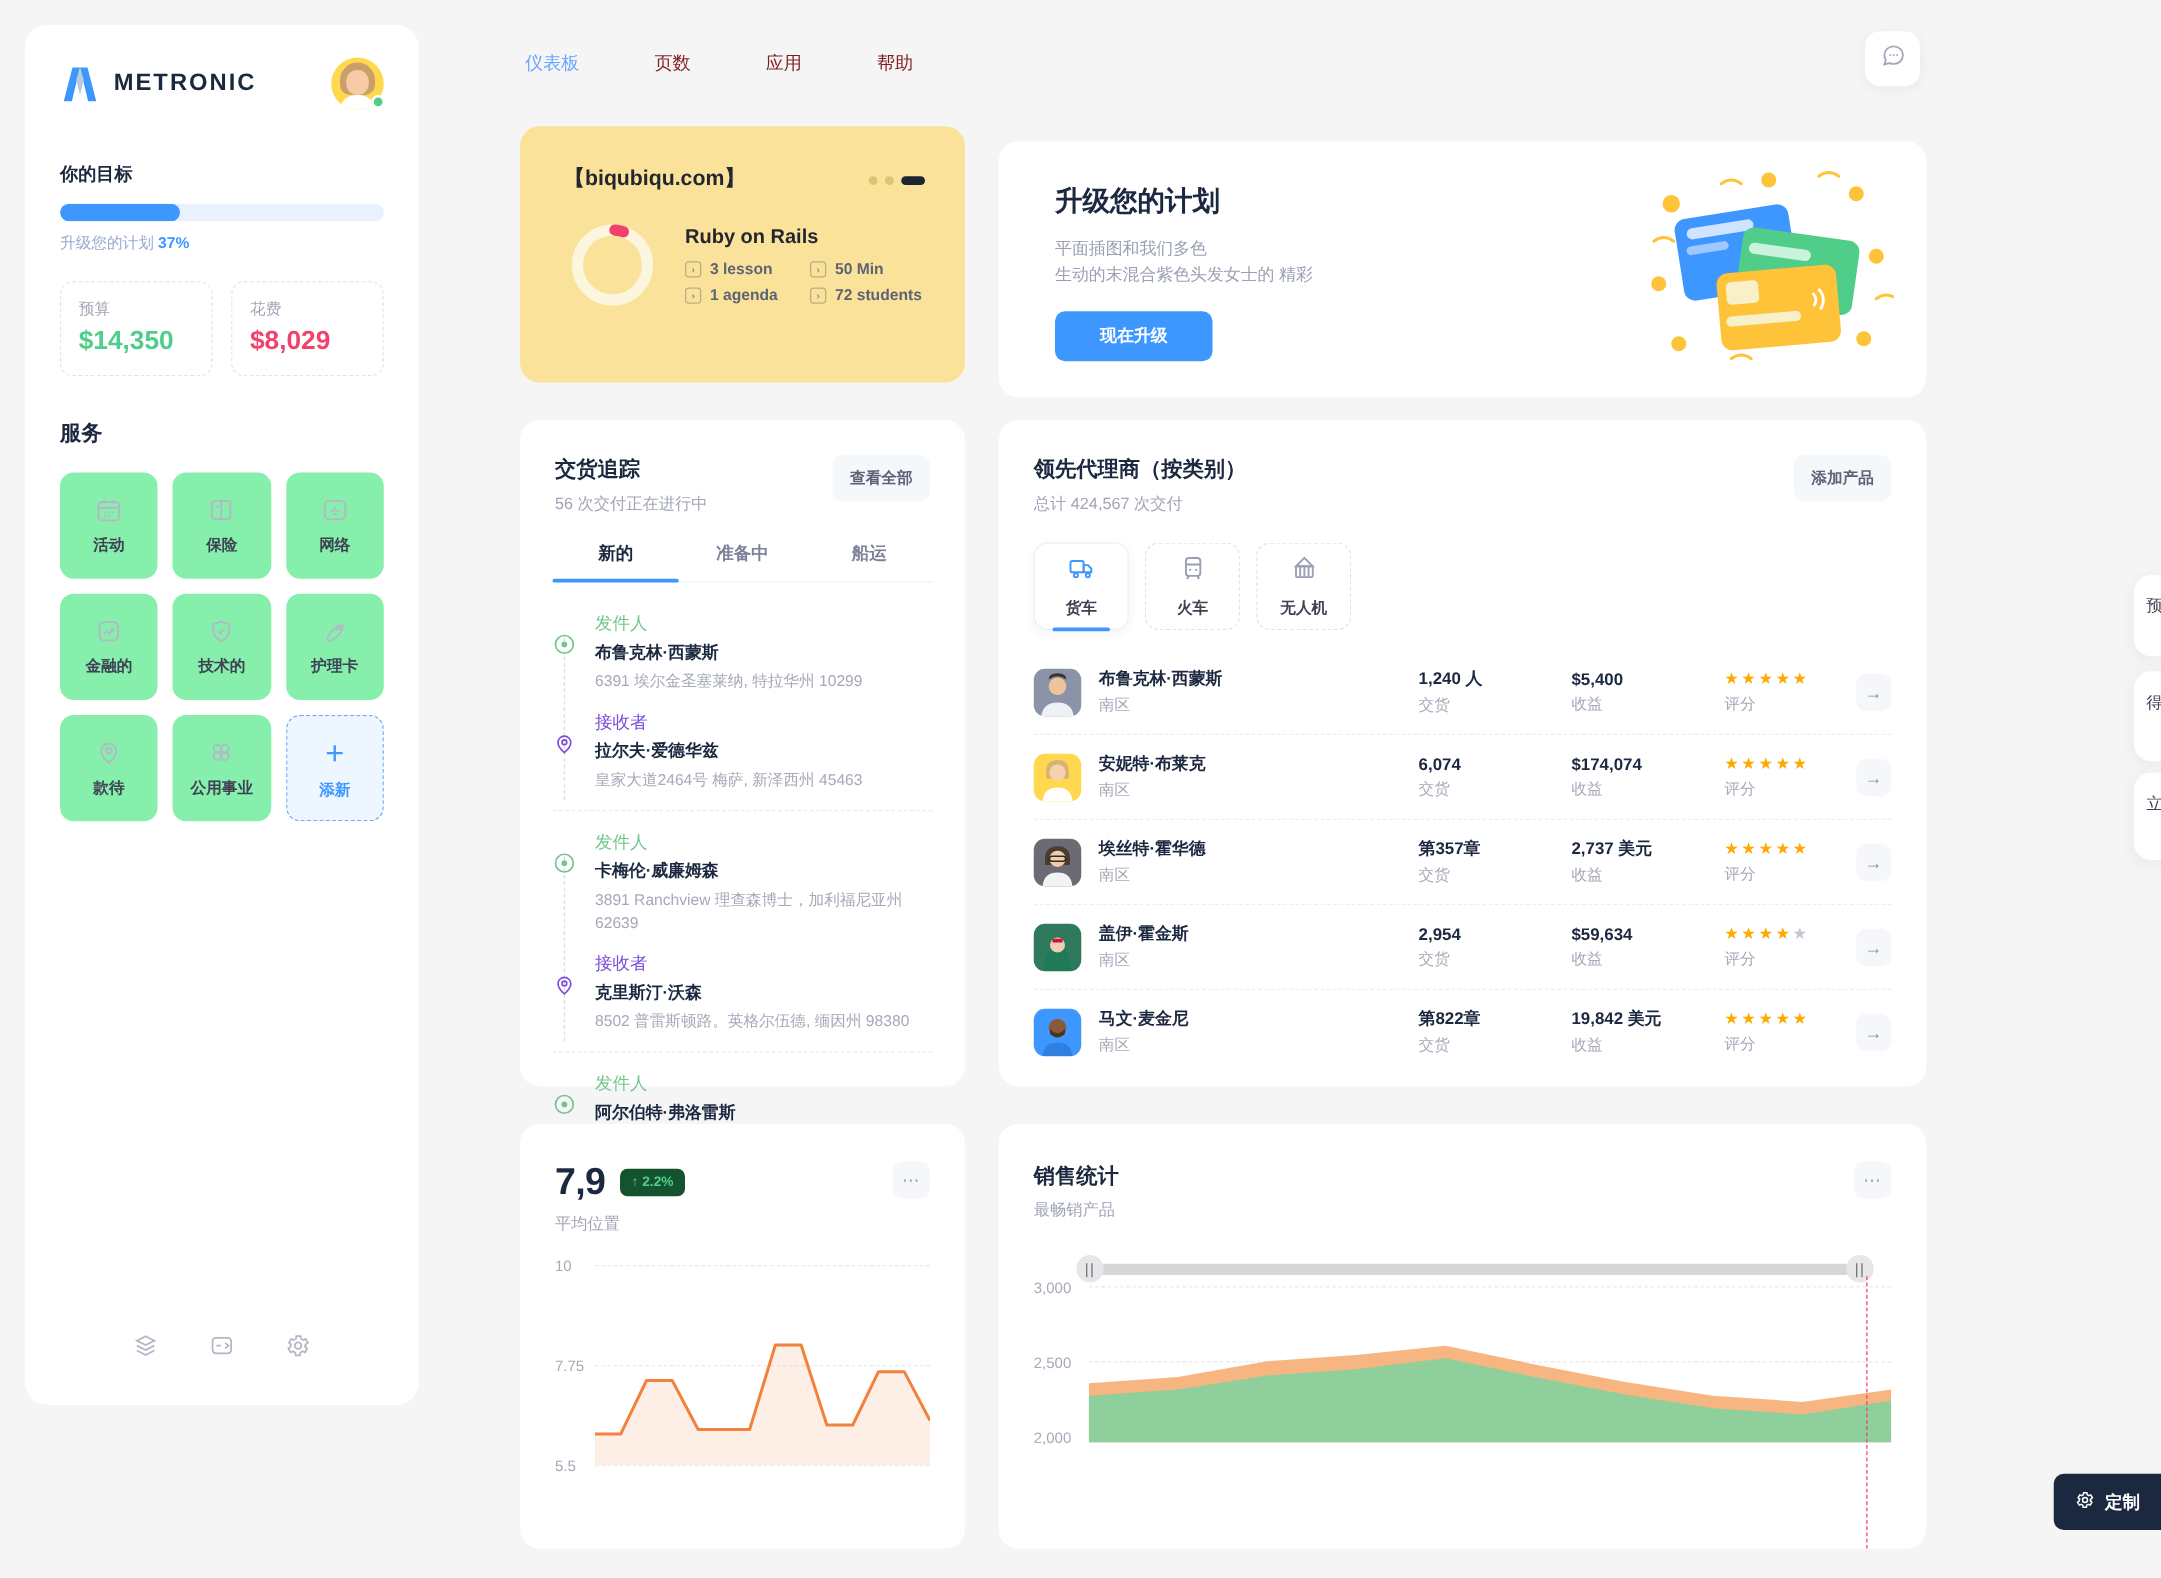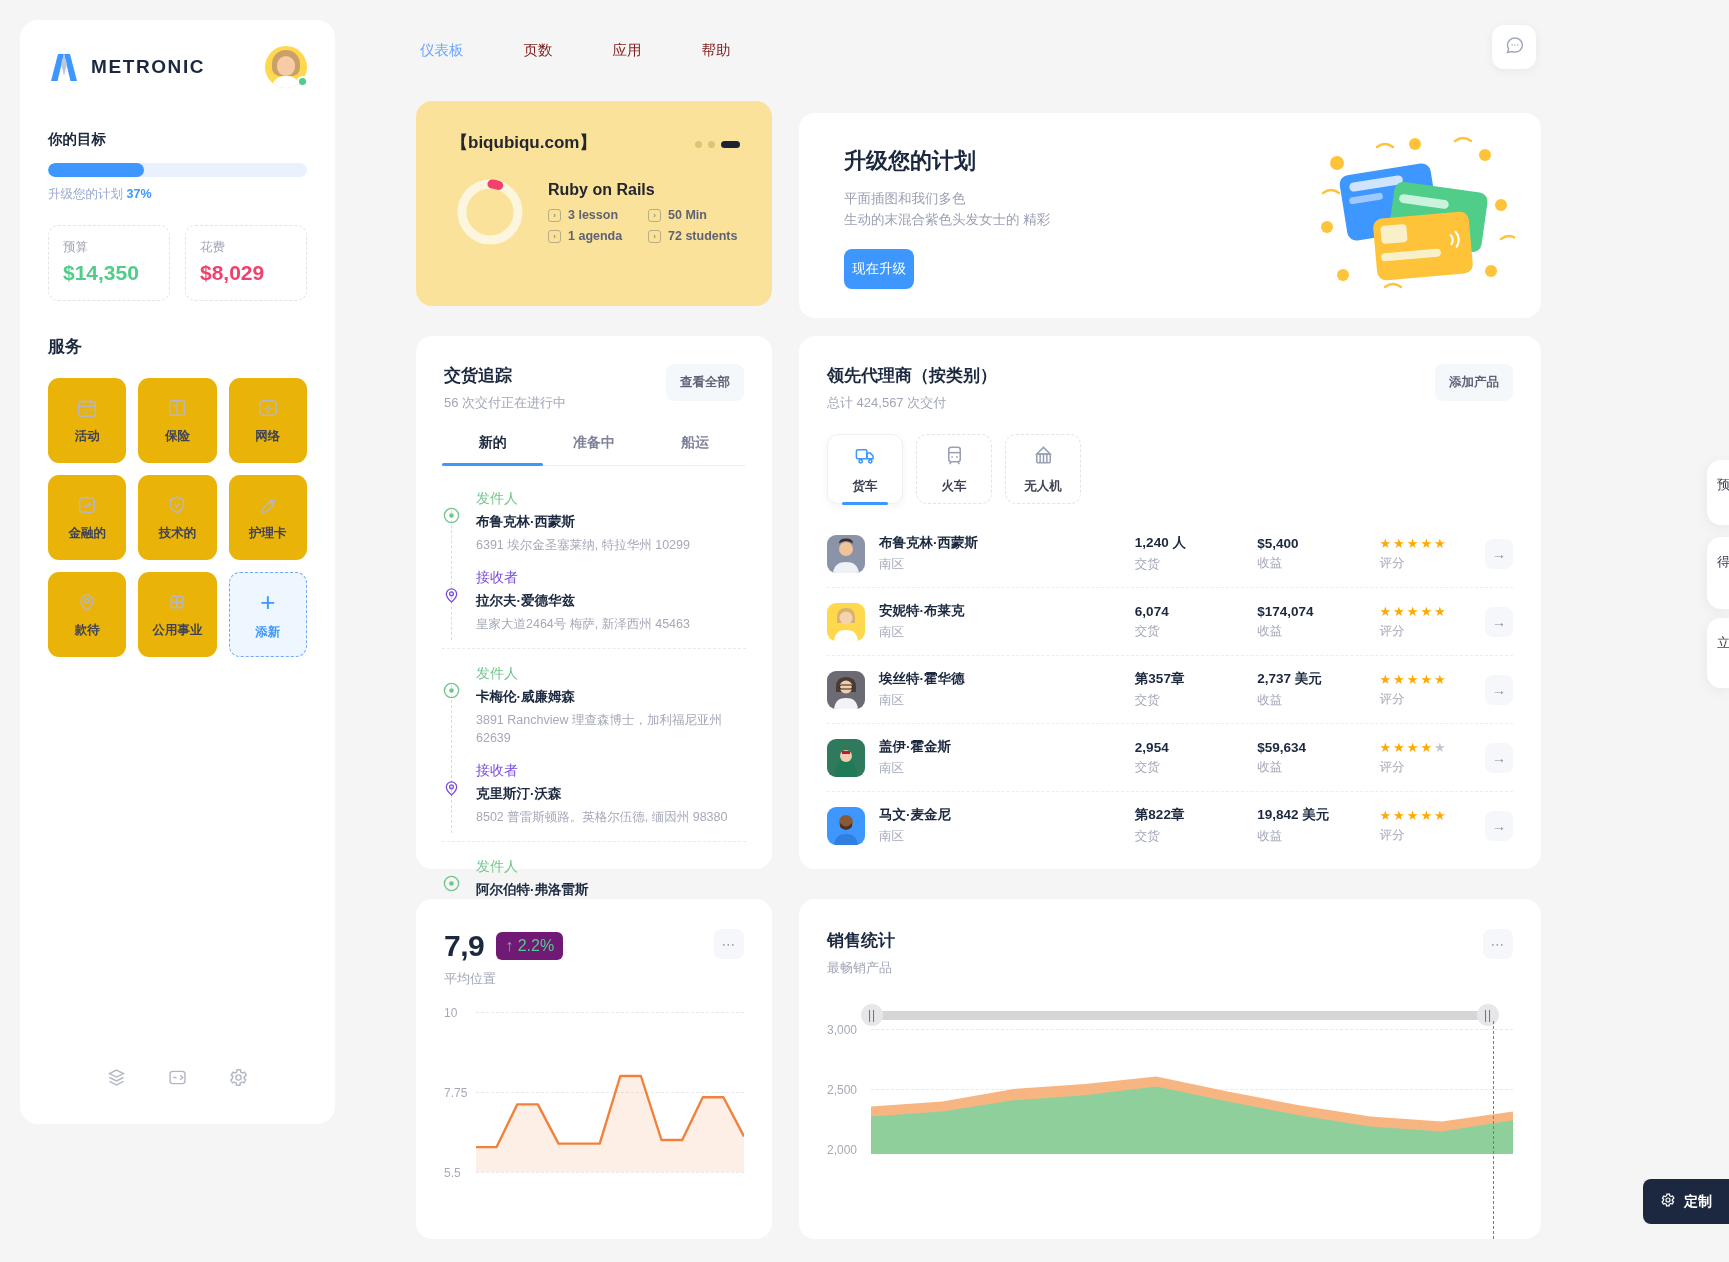--- a/index.html
+++ b/index.html
@@ -50,21 +50,21 @@
     padding: 13px 14px 15px 14px;
   }
   .stat-label { font-size: 12.5px; color: #a1a5b7; }
   .stat-value { margin-top: 5px; font-size: 21px; font-weight: 700; }
   .stat-value.green { color: #50cd89; }
   .stat-value.red { color: #f1416c; }
 
   .sb-services-title { margin-top: 34px; font-size: 17px; font-weight: 700; color: #1b283f; }
   .svc-grid { margin-top: 20px; display: grid; grid-template-columns: repeat(3, 1fr); gap: 12px; }
   .svc-tile {
-    height: 85px; border-radius: 11px; background: #eab308;
+    height: 85px; border-radius: 11px; background: #86efac;
     display: flex; flex-direction: column; align-items: center; justify-content: center; gap: 9px;
   }
   .svc-tile.add { background: #eef6ff; border: 1px dashed #6fa8ff; }
   .svc-ico { color: #b5b7c8; display: flex; }
   .svc-label { font-size: 12.5px; font-weight: 700; color: #3f4254; }
   .svc-plus { font-size: 26px; color: #3e97ff; line-height: 1; }
   .svc-add-label { font-size: 12.5px; font-weight: 600; color: #3e97ff; }
 
   .sb-footer {
     position: absolute; left: 0; right: 0; bottom: 32px;
@@ -101,23 +101,23 @@
     width: 13px; height: 13px; border-radius: 3px; border: 1px solid #b9ad84;
     display: flex; align-items: center; justify-content: center;
     font-size: 8px; color: #8e8875;
   }
 
   
   .card-upgrade { left: 799px; top: 113px; width: 742px; height: 205px; overflow: hidden; }
   .up-title { margin: 33px 0 0 45px; font-size: 22px; font-weight: 700; color: #1b283f; }
   .up-desc { margin: 13px 0 0 45px; font-size: 13.5px; line-height: 1.55; color: #9aa0b2; }
   .up-btn {
-    margin: 18px 0 0 45px; display: inline-block; padding: 11px 8px;
+    margin: 18px 0 0 45px; display: inline-block; padding: 11px 36px;
     background: #3e97ff; color: #fff; border-radius: 8px;
-    font-size: 13.5px; font-weight: 400;
+    font-size: 13.5px; font-weight: 700;
   }
   .up-art { position: absolute; right: 26px; top: 22px; width: 200px; height: 165px; }
 
   
   .card-track { left: 416px; top: 336px; width: 356px; height: 533px; }
   .card-head { display: flex; justify-content: space-between; align-items: flex-start; padding: 28px 28px 0 28px; }
   .card-h1 { font-size: 17px; font-weight: 700; color: #1b283f; }
   .card-h2 { margin-top: 7px; font-size: 13px; color: #a1a5b7; }
   .ghost-btn {
     background: #f5f8fa; color: #5e6278; border-radius: 8px;
@@ -176,21 +176,21 @@
     margin-left: auto; width: 30px; height: 30px; border-radius: 8px; background: #f6f7fa;
     display: flex; align-items: center; justify-content: center; color: #8a8fa3; font-size: 14px;
   }
 
   
   .card-pos { left: 416px; top: 899px; width: 356px; height: 340px; overflow: hidden; }
   .pos-head { display: flex; justify-content: space-between; align-items: flex-start; padding: 30px 28px 0 28px; }
   .pos-big { display: flex; align-items: center; gap: 12px; }
   .pos-value { font-size: 30px; font-weight: 700; color: #1b283f; letter-spacing: -.5px; }
   .badge-up {
-    background: #701a75; color: #50cd89; font-size: 16px; font-weight: 400;
+    background: #14532d; color: #50cd89; font-size: 11px; font-weight: 700;
     padding: 5px 9px; border-radius: 6px;
   }
   .pos-sub { margin-top: 7px; font-size: 13px; color: #a1a5b7; }
   .dots-btn {
     width: 30px; height: 30px; border-radius: 8px; background: #f6f7fa;
     display: flex; align-items: center; justify-content: center; color: #9aa0b3;
     font-size: 14px; letter-spacing: 1px;
   }
   .pos-chart { position: relative; margin-top: 24px; height: 190px; }
   .ytick { position: absolute; left: 28px; font-size: 12px; color: #a5a9b8; }

